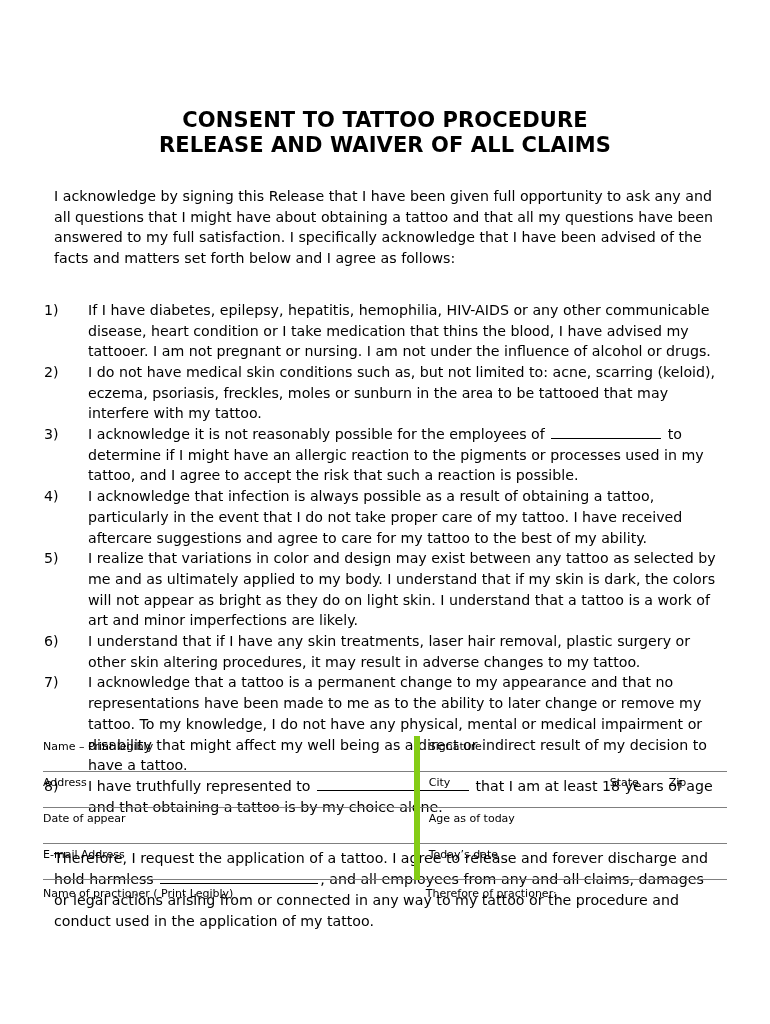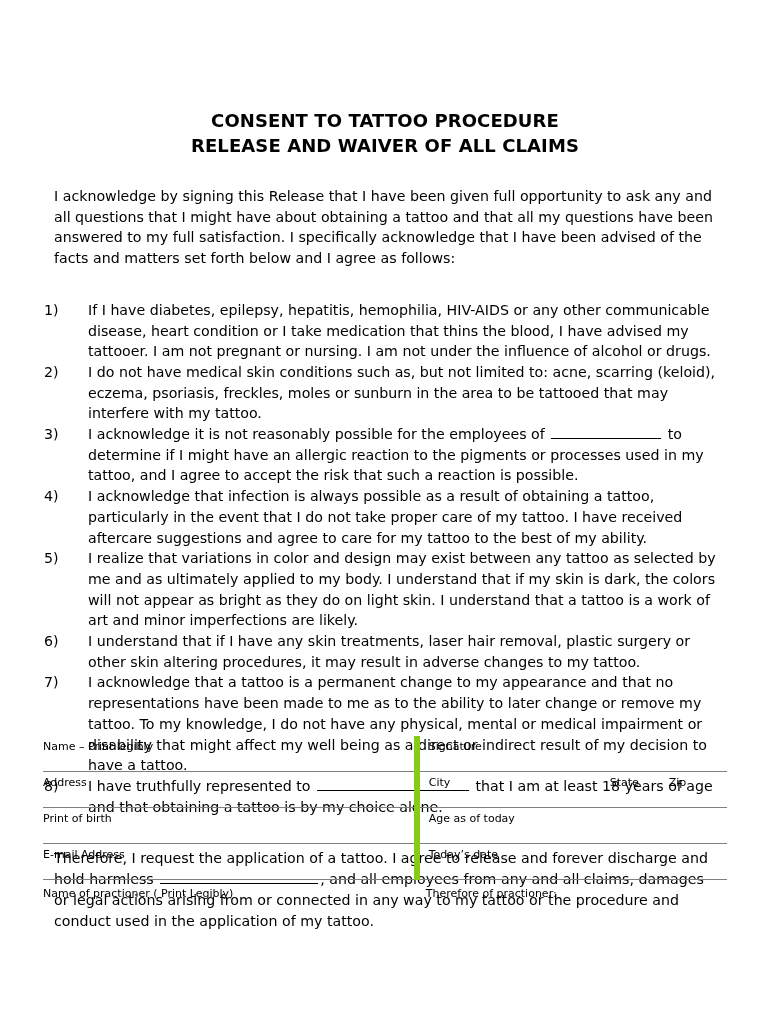--- a/index.html
+++ b/index.html
@@ -18,21 +18,21 @@
     -webkit-font-smoothing: antialiased;
   }
   .title-block {
     position: absolute;
     top: 108px;
     left: 0;
     width: 770px;
     text-align: center;
   }
   .title-line {
-    font-size: 18px;
+    font-size: 21px;
     font-weight: bold;
     letter-spacing: 0.1px;
     line-height: 25px;
   }
   .body-wrap {
     position: absolute;
     top: 175px;
     left: 43px;
     width: 686px;
   }
@@ -206,21 +206,21 @@
       <tr class="has-divider">
         <td class="col-left">
             <span class="cell-text">Address</span>
           </td>
         <td class="col-right">
             <span class="cell-text"><span class="sub-right sub-city">City</span><span class="sub-right sub-state">State</span><span class="sub-right">Zip</span></span>
           </td>
       </tr>
       <tr class="has-divider">
         <td class="col-left">
-            <span class="cell-text">Print of birth</span>
+            <span class="cell-text">Date of appear</span>
           </td>
         <td class="col-right">
             <span class="cell-text">Age as of today</span>
           </td>
       </tr>
       <tr class="has-divider">
         <td class="col-left">
             <span class="cell-text">E-mail Address</span>
           </td>
         <td class="col-right">

